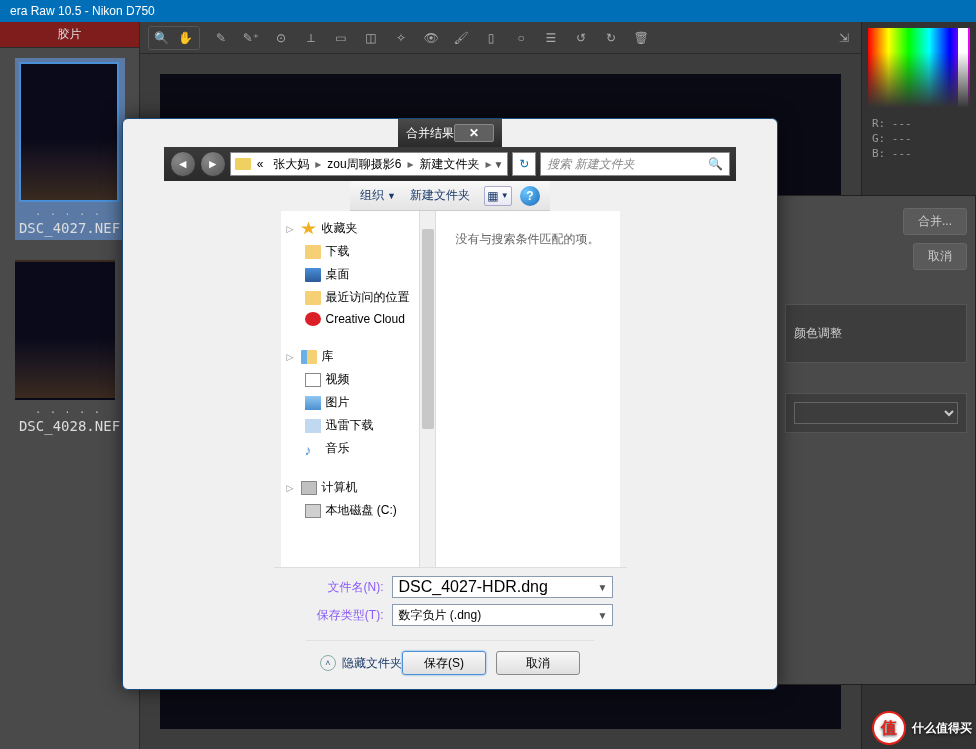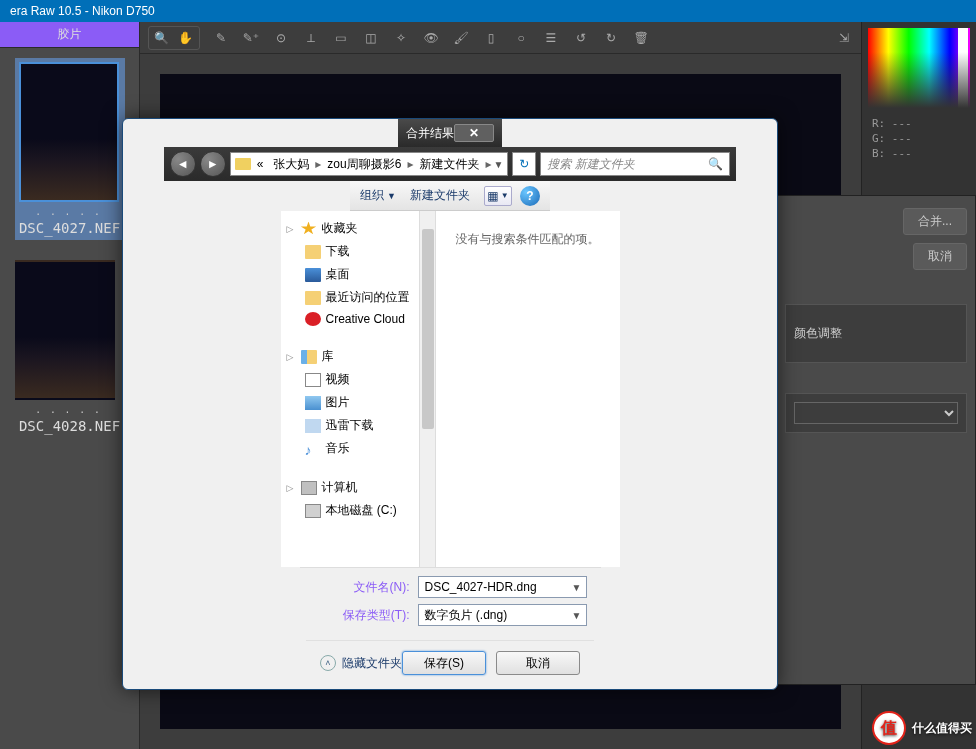--- a/index.html
+++ b/index.html
@@ -4,21 +4,21 @@
 <style>
 * { margin: 0; padding: 0; box-sizing: border-box; font-family: "Microsoft YaHei", sans-serif; font-size: 12px; }
 body { background: #1a1a1a; width: 976px; height: 749px; overflow: hidden; position: relative; }
 
 
 .app-title { background: #006fb8; color: #fff; padding: 4px 10px; height: 22px; display: flex; align-items: center; }
 
 
 .main { display: flex; height: calc(100% - 22px); }
 .filmstrip { width: 140px; background: #4a4a4a; border-right: 1px solid #2a2a2a; display: flex; flex-direction: column; }
-.filmstrip-header { color: #ddd; text-align: center; padding: 4px; background: #8b5cf6; border-bottom: 1px solid #2a2a2a; }
+.filmstrip-header { color: #ddd; text-align: center; padding: 4px; background: #7f1d1d; border-bottom: 1px solid #2a2a2a; }
 .thumb-item { margin: 10px auto; width: 110px; text-align: center; }
 .thumb-img { width: 100px; height: 140px; background: linear-gradient(to bottom, #0a0a1a 0%, #0a0a1a 55%, #1a1520 70%, #3a2a20 100%); border: 2px solid transparent; }
 .thumb-item.selected .thumb-img { border-color: #4a90d9; }
 .thumb-item.selected { background: #5a7aa5; padding: 4px; }
 .thumb-dots { color: #ccc; letter-spacing: 4px; margin: 2px 0; }
 .thumb-name { color: #ddd; font-family: monospace; font-size: 14px; }
 
 .center { flex: 1; display: flex; flex-direction: column; background: #3d3d3d; }
 .toolbar { height: 32px; background: #3d3d3d; border-bottom: 1px solid #2a2a2a; display: flex; align-items: center; padding: 0 8px; gap: 12px; color: #aaa; }
 .toolbar .tool-ico { width: 18px; height: 18px; display: inline-flex; align-items: center; justify-content: center; cursor: pointer; }
@@ -85,21 +85,21 @@
 .ico.comp { background: #c0c0c0; border: 1px solid #888; }
 .ico.disk { background: #d0d0d0; border: 1px solid #888; }
 
 .file-area { flex: 1; padding: 20px; color: #666; text-align: center; }
 
 .dlg-fields { background: #f0f0f0; padding: 8px 14px; border-top: 1px solid #ddd; }
 .field-row { display: flex; align-items: center; margin-bottom: 6px; gap: 8px; }
 .field-row label { width: 96px; text-align: right; color: #8b5cf6; }
 .combo { flex: 1; height: 22px; border: 1px solid #8a9ab0; background: #fff; display: flex; align-items: center; padding: 0 6px; position: relative; }
 .combo .arrow { position: absolute; right: 4px; color: #555; font-size: 10px; }
-.combo input { border: none; outline: none; flex: 1; font-size: 12px; background: transparent; }
+.combo input { border: none; outline: none; flex: 1; font-size: 16px; background: transparent; }
 
 .dlg-footer { background: #f0f0f0; padding: 10px 14px 14px; display: flex; align-items: center; border-top: 1px solid #e0e0e0; }
 .hide-folders { display: flex; align-items: center; gap: 6px; color: #1a3a6a; cursor: pointer; }
 .hide-arrow { width: 16px; height: 16px; border: 1px solid #8aa; border-radius: 50%; display: flex; align-items: center; justify-content: center; font-size: 9px; color: #468; }
 .dlg-footer .btns { margin-left: auto; display: flex; gap: 10px; }
 .win-btn { min-width: 84px; height: 24px; background: linear-gradient(to bottom, #f8f8f8, #e0e0e0); border: 1px solid #8a8a8a; border-radius: 3px; cursor: pointer; display: flex; align-items: center; justify-content: center; color: #000; }
 .win-btn.default { border-color: #4a90d9; box-shadow: 0 0 2px #4a90d9; }
 
 
 .watermark { position: absolute; right: 4px; bottom: 4px; display: flex; align-items: center; gap: 6px; color: #fff; font-size: 18px; font-weight: bold; text-shadow: 0 1px 3px rgba(0,0,0,0.8); }

